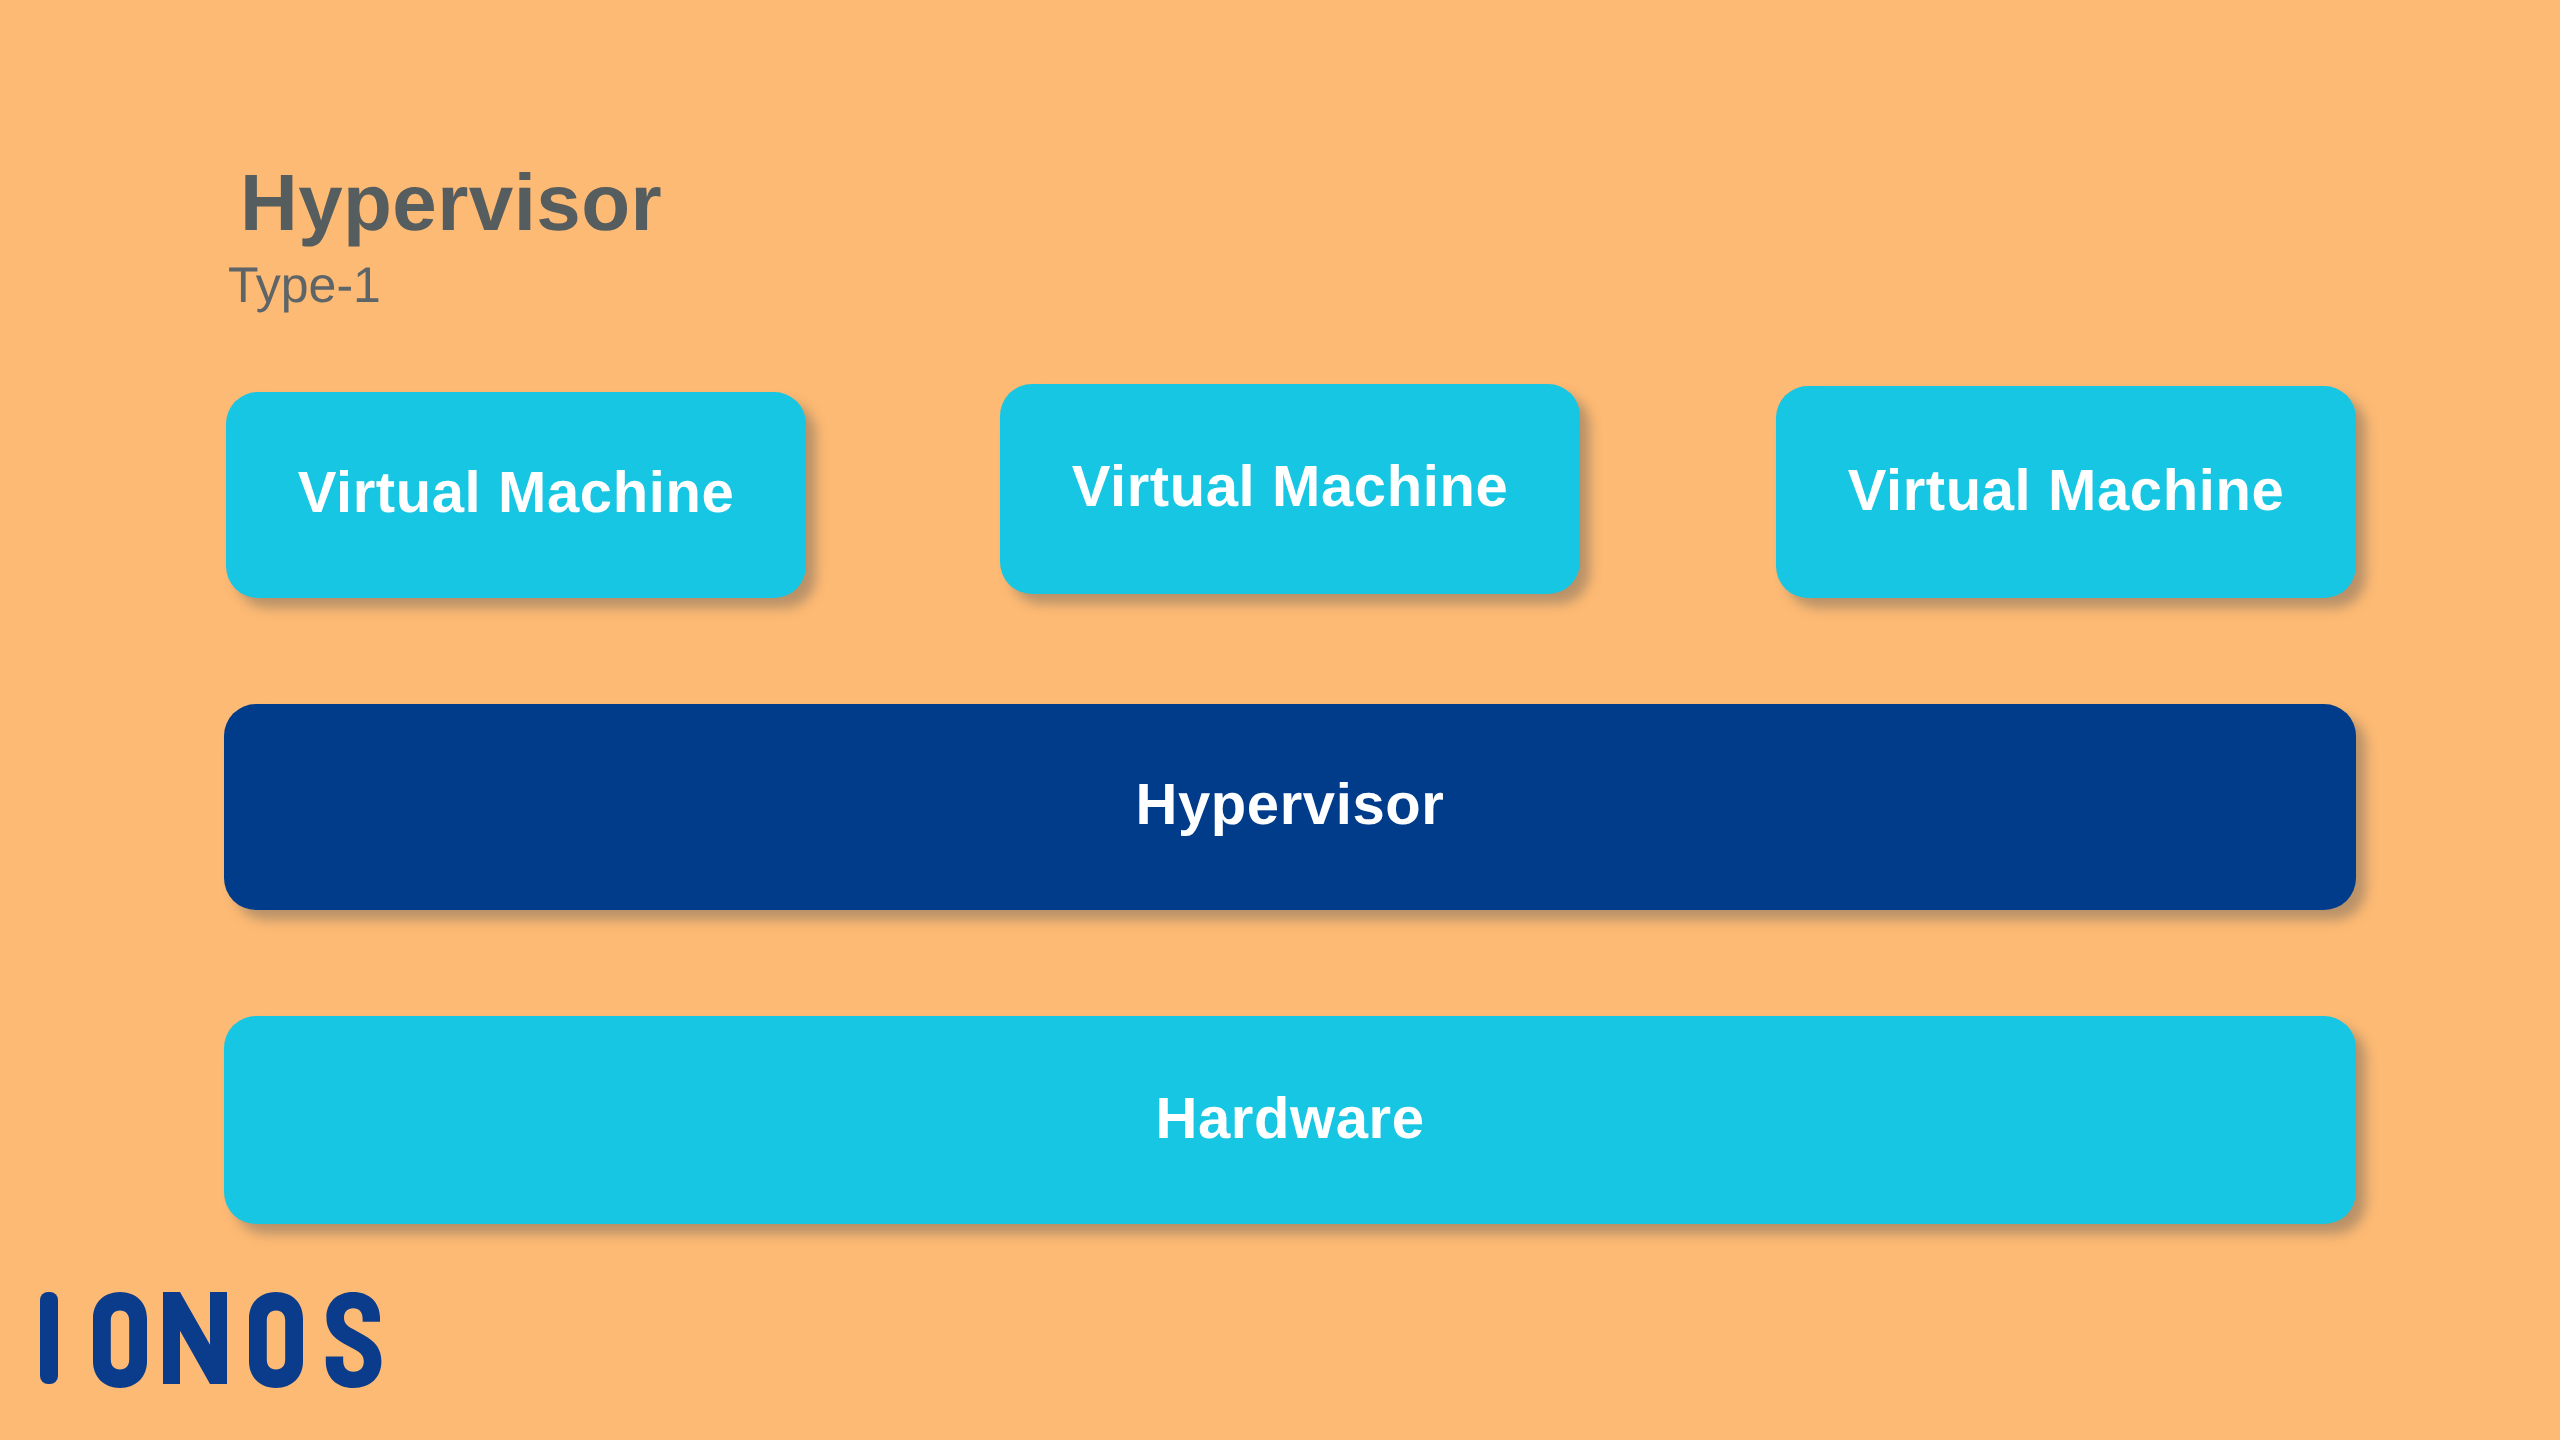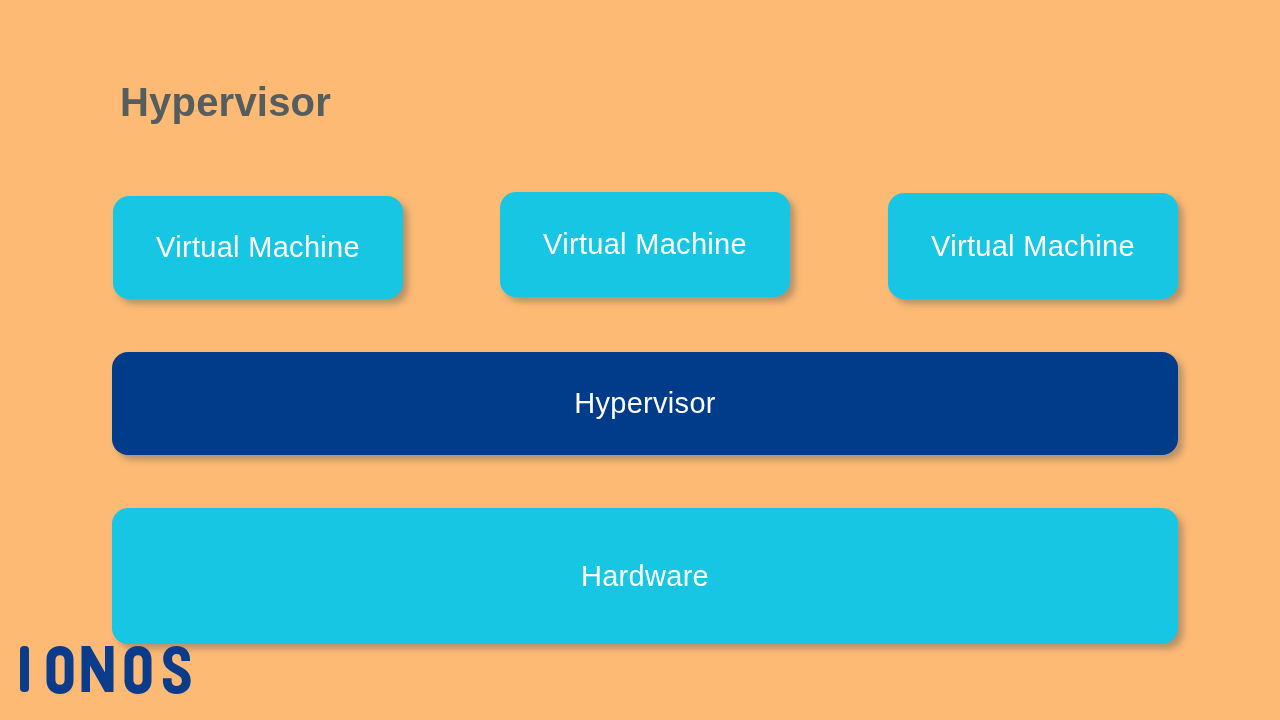--- a/index.html
+++ b/index.html
@@ -56,21 +56,21 @@
     box-shadow: 5px 5px 6px rgba(90, 90, 90, 0.42);
     color: #ffffff;
     font-weight: bold;
     text-align: center;
   }
   .box-cyan  { background: #16c6e3; }
   .box-blue  { background: #013c8b; }
 
   .box-label {
     font-size: 28px;
-    font-weight: normal;
+    font-weight: bold;
     color: #ffffff;
     letter-spacing: 0.3px;
     white-space: nowrap;
   }
 
   
   #vm-1 { left: 113px; top: 196px; width: 290px; height: 103px; }
   #vm-2 { left: 500px; top: 192px; width: 290px; height: 105px; }
   #vm-3 { left: 888px; top: 193px; width: 290px; height: 106px; }
 
@@ -85,41 +85,42 @@
     width: 1066px;
     height: 103px;
   }
   #hypervisor-bar .box-label { font-size: 29px; }
 
   
   #hardware-bar {
     left: 112px;
     top: 508px;
     width: 1066px;
-    height: 136px;
+    height: 104px;
   }
   #hardware-bar .box-label { font-size: 29px; }
 
   
   #ionos-logo {
     position: absolute;
     left: 18px;
     top: 644px;
     width: 180px;
     height: 52px;
   }
   #ionos-logo svg { display: block; }
 </style>
 </head>
 <body>
 
 <div id="slide">
 
   <div class="heading-block">
     <div class="slide-title">Hypervisor</div>
+    <div class="slide-subtitle">Type-1</div>
   </div>
 
   <div class="stack-box box-cyan" id="vm-1">
     <span class="box-label">Virtual Machine</span>
   </div>
 
   <div class="stack-box box-cyan" id="vm-2">
     <span class="box-label">Virtual Machine</span>
   </div>
 

